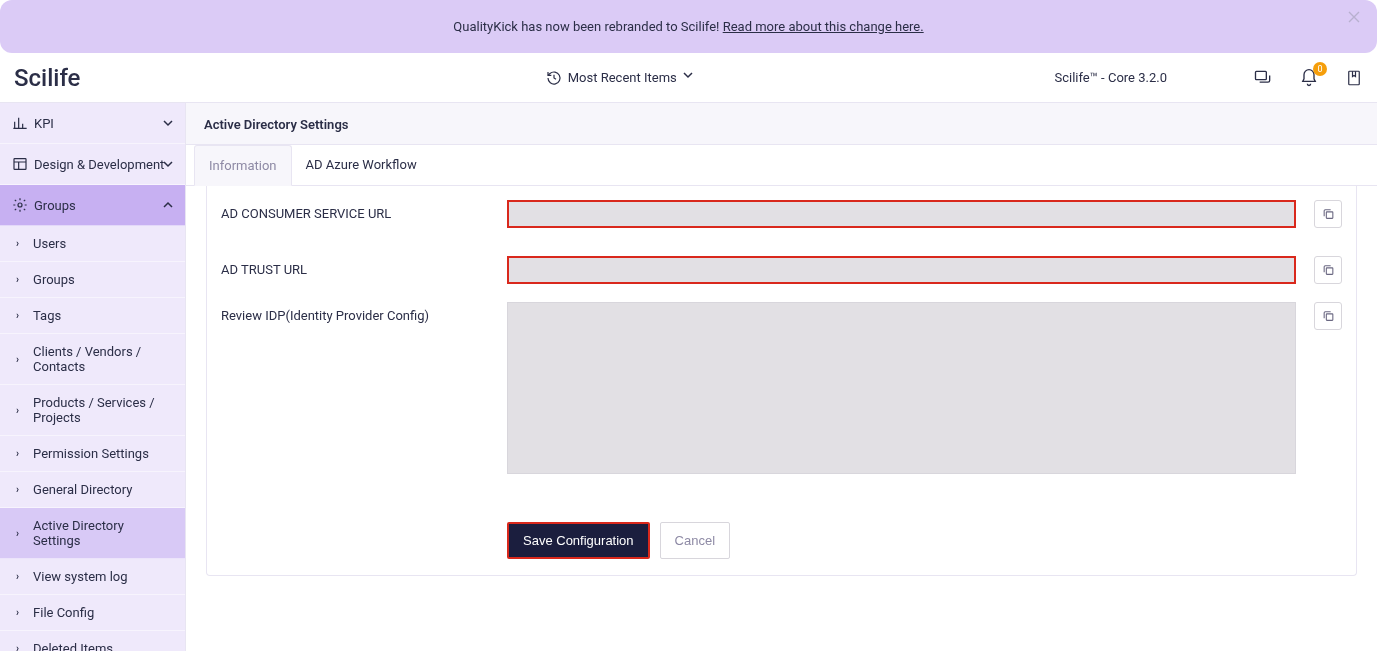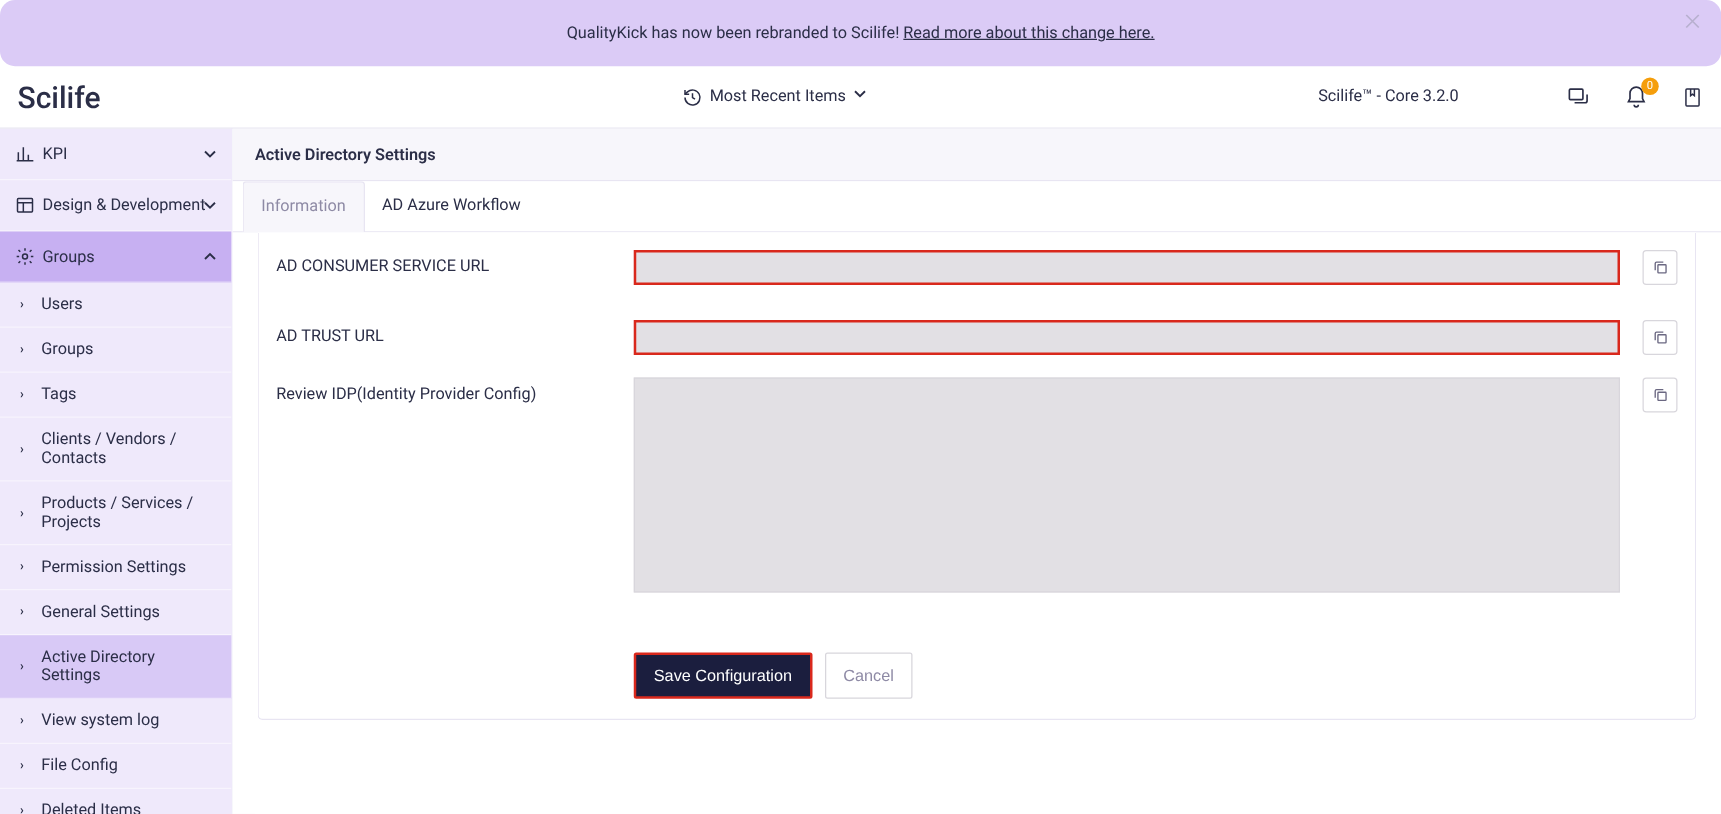--- a/index.html
+++ b/index.html
@@ -387,21 +387,21 @@
     <div class="sub-item">
         <span class="chev2">›</span>
         <span>Products / Services / Projects</span>
       </div>
     <div class="sub-item">
         <span class="chev2">›</span>
         <span>Permission Settings</span>
       </div>
     <div class="sub-item">
         <span class="chev2">›</span>
-        <span>General Settings</span>
+        <span>General Directory</span>
       </div>
     <div class="sub-item active">
         <span class="chev2">›</span>
         <span>Active Directory Settings</span>
       </div>
     <div class="sub-item">
         <span class="chev2">›</span>
         <span>View system log</span>
       </div>
     <div class="sub-item">

